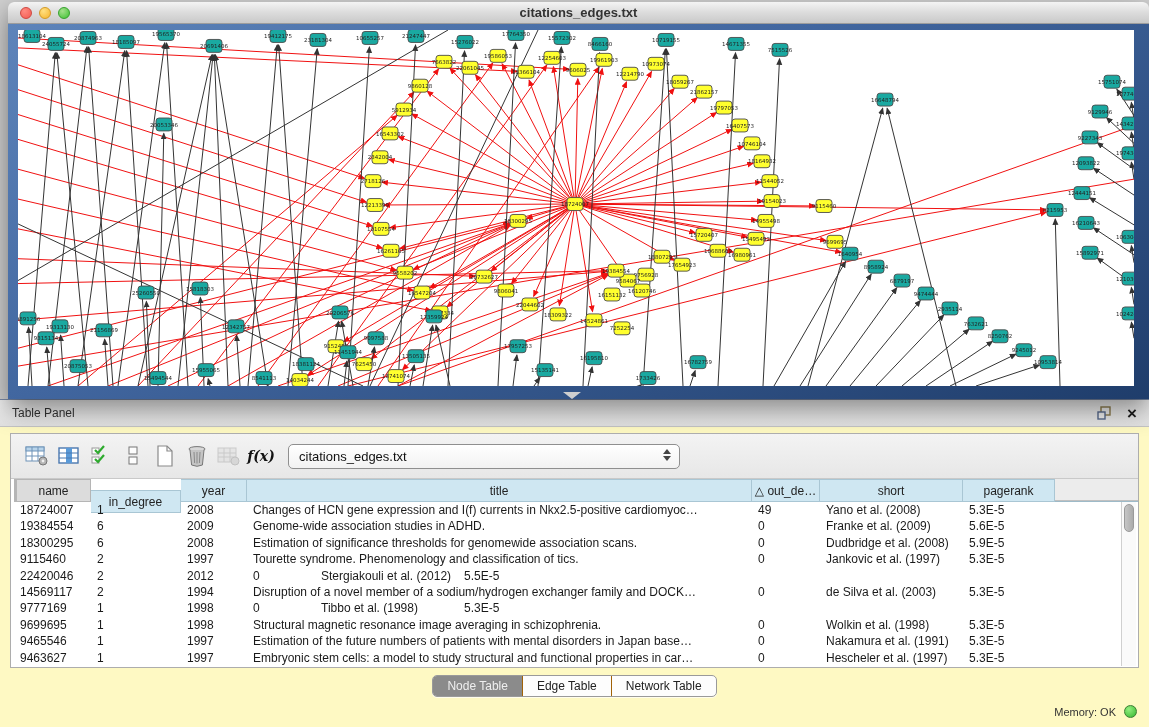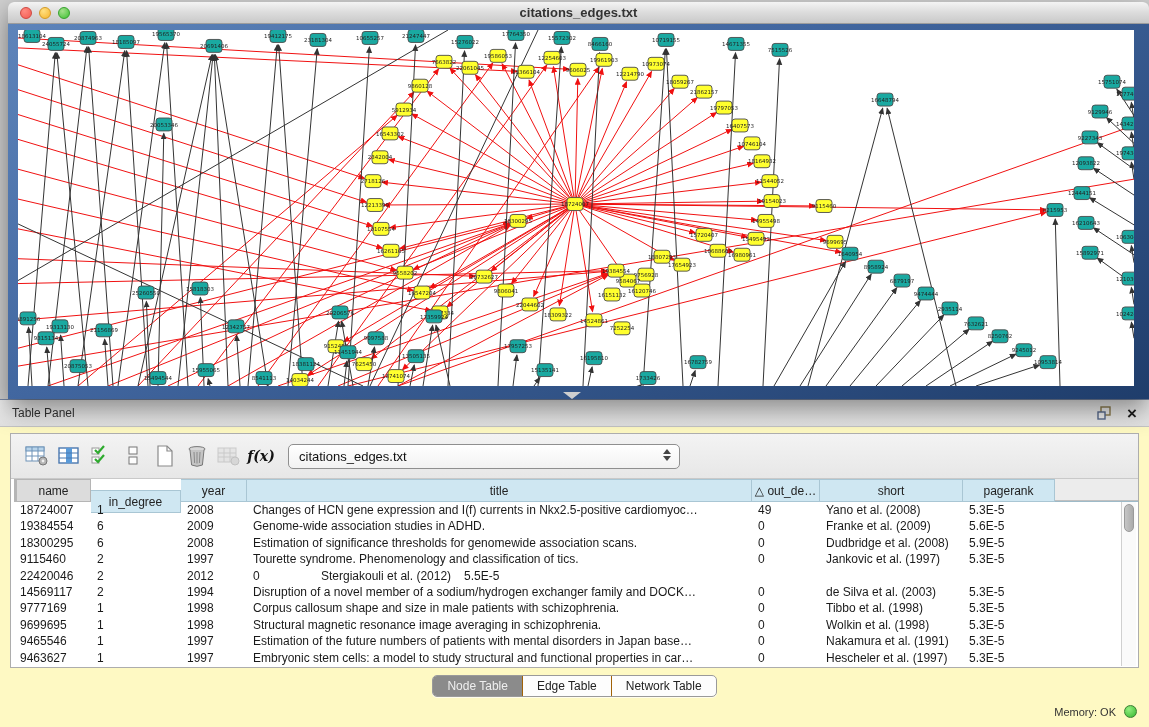--- a/index.html
+++ b/index.html
@@ -876,21 +876,20 @@
             <div class="td" style="width: 66px;">1994</div>
             <div class="td" style="width: 505px;">Disruption of a novel member of a sodium/hydrogen exchanger family and DOCK…</div>
             <div class="td" style="width: 68px;">0</div>
             <div class="td" style="width: 143px;">de Silva et al. (2003)</div>
             <div class="td" style="width: 92px;">5.3E-5</div>
           </div>
           <div class="tr">
             <div class="td" style="width: 77px;">9777169</div>
             <div class="td" style="width: 90px;">1</div>
             <div class="td" style="width: 66px;">1998</div>
-            <div class="td" style="width: 505px;">Corpus callosum shape and size in male patients with schizophrenia.</div>
             <div class="td" style="width: 68px;">0</div>
             <div class="td" style="width: 143px;">Tibbo et al. (1998)</div>
             <div class="td" style="width: 92px;">5.3E-5</div>
           </div>
           <div class="tr">
             <div class="td" style="width: 77px;">9699695</div>
             <div class="td" style="width: 90px;">1</div>
             <div class="td" style="width: 66px;">1998</div>
             <div class="td" style="width: 505px;">Structural magnetic resonance image averaging in schizophrenia.</div>
             <div class="td" style="width: 68px;">0</div>

